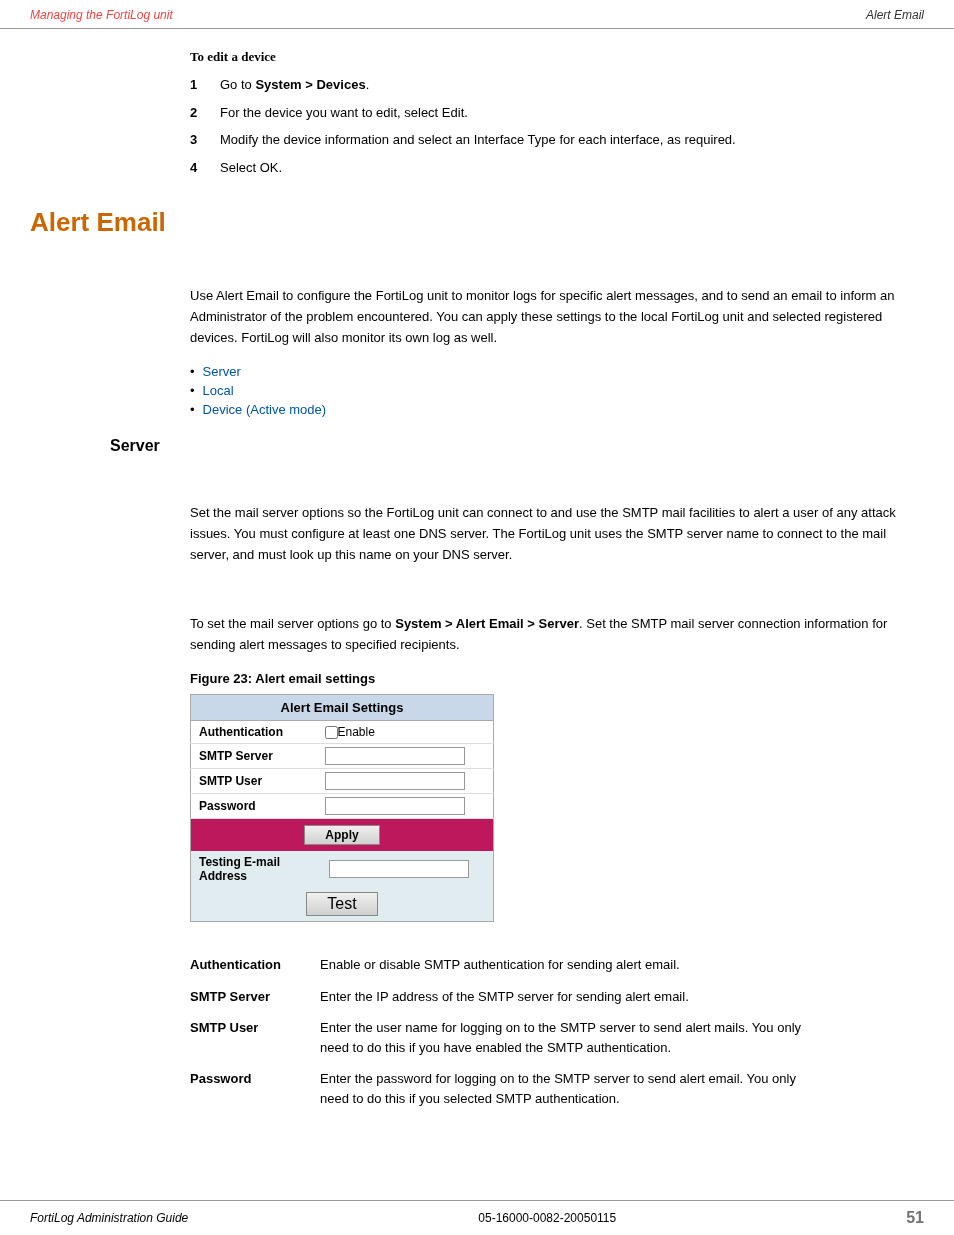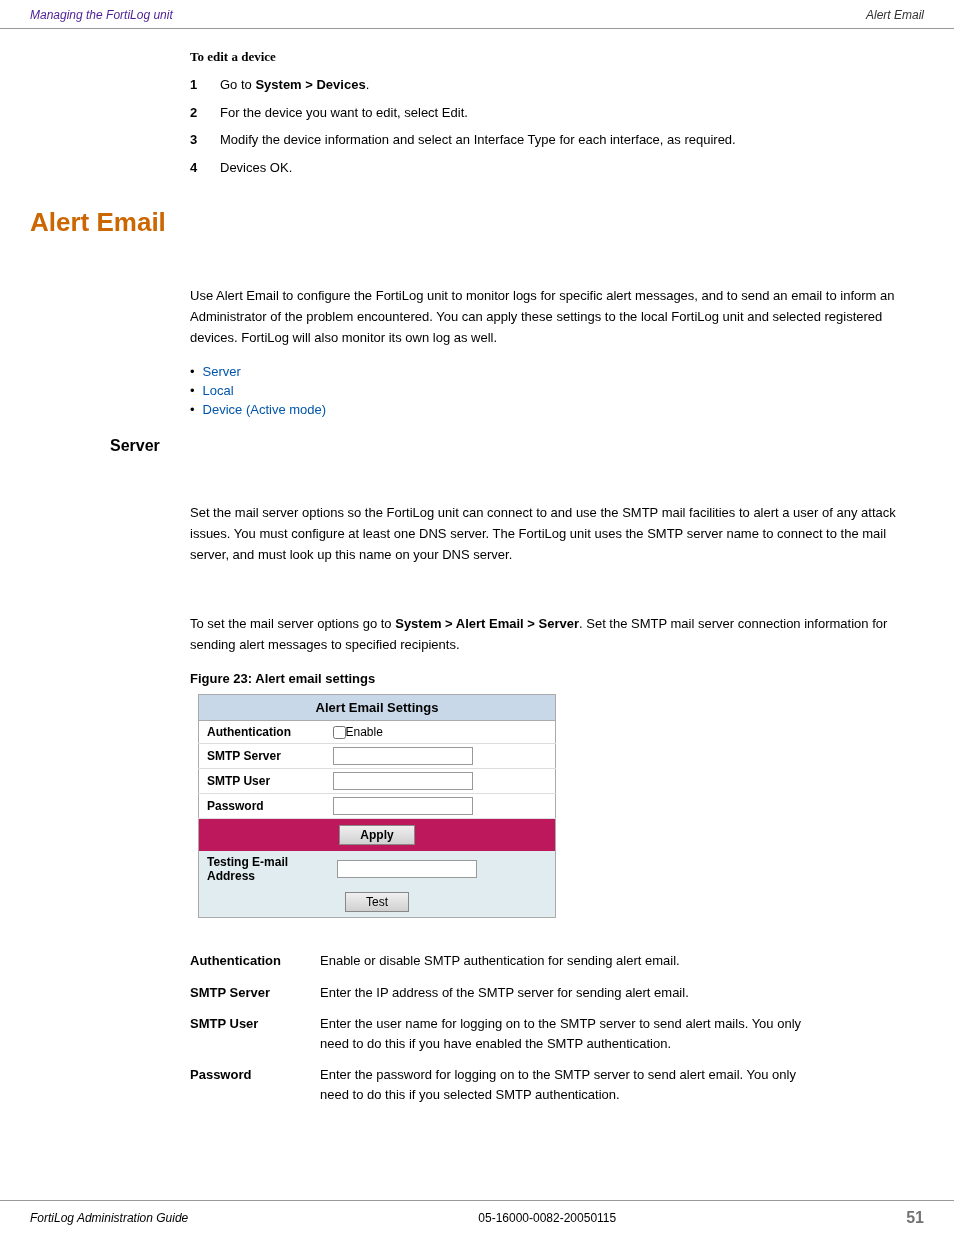--- a/index.html
+++ b/index.html
@@ -18,21 +18,21 @@
       display: flex;
       justify-content: space-between;
       align-items: center;
       padding: 8px 30px 6px 30px;
       border-bottom: 1px solid #999;
       margin-bottom: 0;
     }
     .page-header .left-title {
       font-style: italic;
       font-size: 12px;
-      color: #4c1d95;
+      color: #ef4444;
     }
     .page-header .right-title {
       font-style: italic;
       font-size: 12px;
       color: #333;
     }
 
     
     .content {
       padding: 20px 30px 30px 30px;
@@ -130,24 +130,23 @@
 
     
     .alert-settings-container {
       margin-left: 160px;
       margin-bottom: 30px;
       display: inline-block;
     }
 
     .alert-settings-table {
       border-collapse: collapse;
-      width: 358px;
+      width: 304px;
       border: 1px solid #aaa;
       font-size: 12px;
-      margin-left: 8px;
     }
 
     .alert-settings-table .table-header {
       background: #c8d8e8;
       text-align: center;
       font-weight: bold;
       padding: 5px 8px;
       border-bottom: 1px solid #aaa;
       font-size: 13px;
     }
@@ -193,21 +192,21 @@
       padding: 2px 20px;
       font-size: 12px;
       cursor: pointer;
       font-weight: bold;
     }
 
     .test-btn {
       background: linear-gradient(to bottom, #f0f0f0, #d0d0d0);
       border: 1px solid #888;
       padding: 2px 20px;
-      font-size: 12px;
+      font-size: 16px;
       cursor: pointer;
     }
 
     .testing-row td {
       background: #e0ecf0;
       padding: 4px 8px;
       vertical-align: middle;
     }
     .testing-row td.label-cell {
       font-weight: bold;
@@ -302,21 +301,21 @@
       <li>
         <span class="step-number">2</span>
         <span class="step-text">For the device you want to edit, select Edit.</span>
       </li>
       <li>
         <span class="step-number">3</span>
         <span class="step-text">Modify the device information and select an Interface Type for each interface, as required.</span>
       </li>
       <li>
         <span class="step-number">4</span>
-        <span class="step-text">Devices OK.</span>
+        <span class="step-text">Select OK.</span>
       </li>
     </ol>
   </div>
 
   
   <h1 class="alert-email-heading">Alert Email</h1>
 
   
   <div class="description-block">Use Alert Email to configure the FortiLog unit to monitor logs for specific alert messages, and to send an email to inform an Administrator of the problem encountered. You can apply these settings to the local FortiLog unit and selected registered devices. FortiLog will also monitor its own log as well.</div>
 

